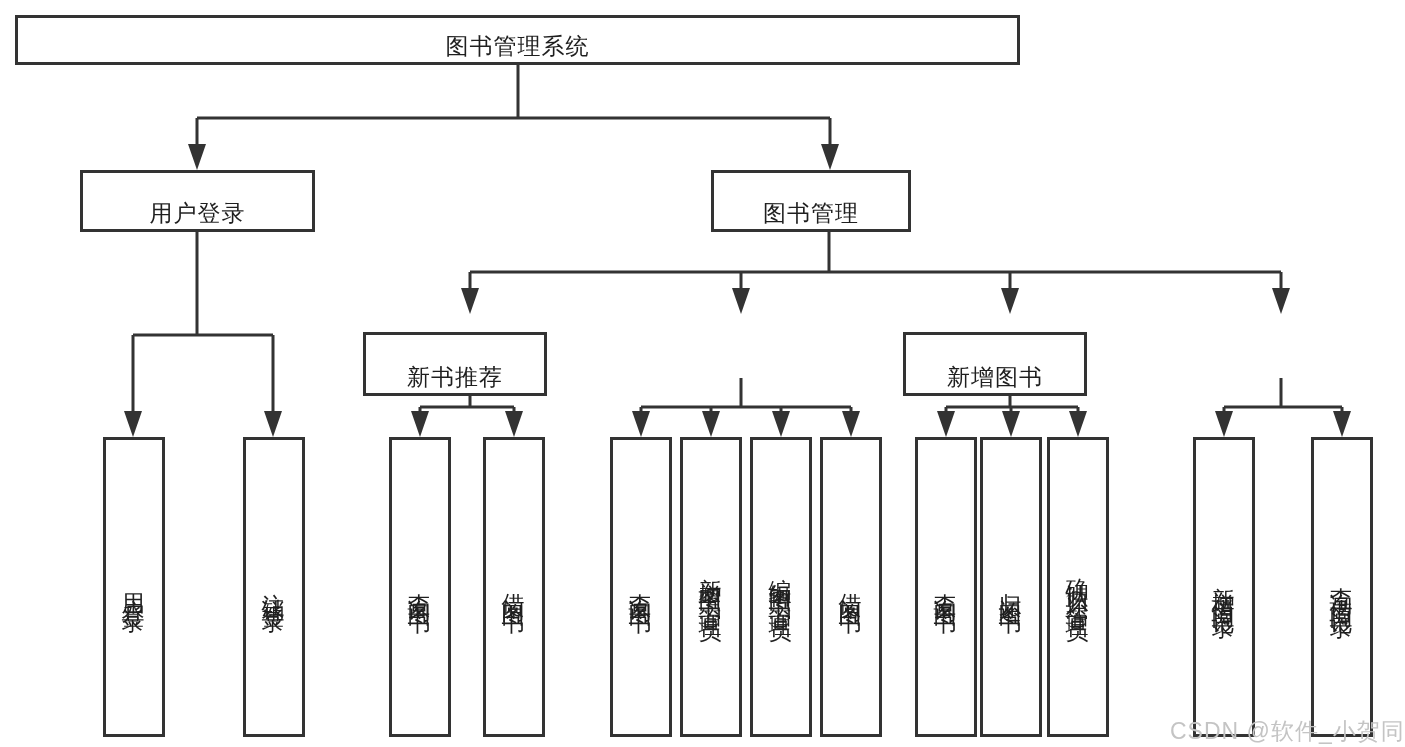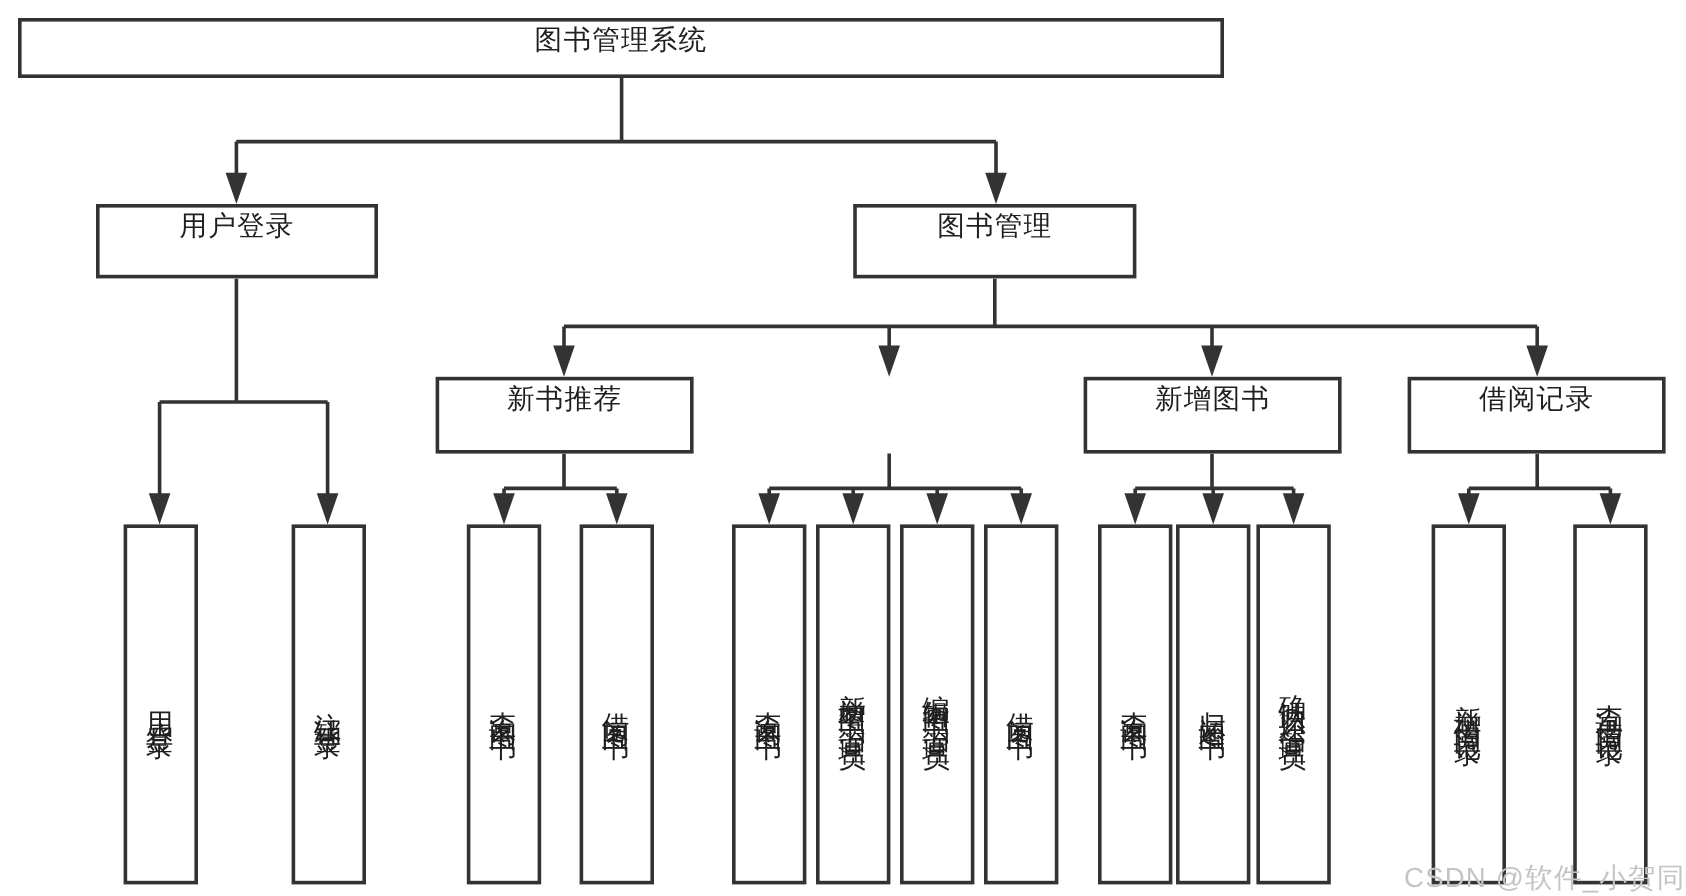--- a/index.html
+++ b/index.html
@@ -21,29 +21,29 @@
     top: 0;
     width: 1405px;
     height: 747px;
   }
   .node {
     position: absolute;
     box-sizing: border-box;
     border: 3px solid #333333;
     background: #ffffff;
     display: flex;
-    align-items: flex-start;
+    align-items: flex-end;
     justify-content: center;
     color: #1f1f1f;
     font-size: 23px;
     letter-spacing: 1px;
   }
   .node.root   { left: 15px;   top: 15px;  width: 1005px; height: 50px; }
   .node.lvl1   { top: 170px;  height: 62px; }
-  .node.lvl2   { top: 314px;  width: 215px; height: 64px; }
+  .node.lvl2   { top: 332px;  width: 184px; height: 64px; }
   .leaf {
     position: absolute;
     box-sizing: border-box;
     top: 437px;
     width: 62px;
     height: 300px;
     border: 3px solid #333333;
     background: #ffffff;
     display: flex;
     align-items: center;
@@ -105,32 +105,29 @@
     </g>
   </svg>
 
   <div class="node root">
     <span>图书管理系统</span>
   </div>
 
   <div class="node lvl1" style="left:80px;width:235px">
     <span>用户登录</span>
   </div>
-  <div class="node lvl1" style="left:711px;width:236px">
+  <div class="node lvl1" style="left:711px;width:200px">
     <span>图书管理</span>
   </div>
 
   <div class="node lvl2" style="left:363px">
     <span>新书推荐</span>
   </div>
   <div class="node lvl2" style="left:903px">
     <span>新增图书</span>
-  </div>
-  <div class="node lvl2" style="left:1173px">
-    <span>借阅记录</span>
   </div>
 
   <div class="leaf" style="left:103px">
     <span class="vtext">用户登录</span>
   </div>
   <div class="leaf" style="left:243px">
     <span class="vtext">注销登录</span>
   </div>
 
   <div class="leaf" style="left:389px">

